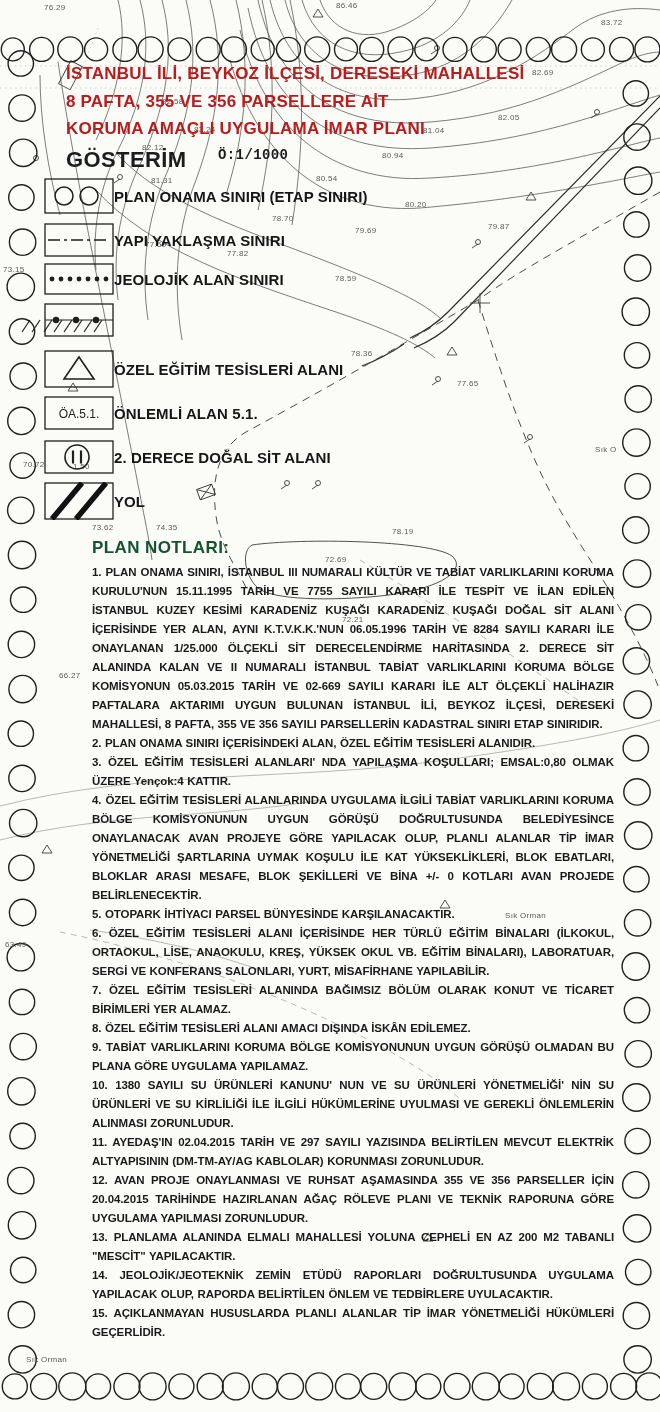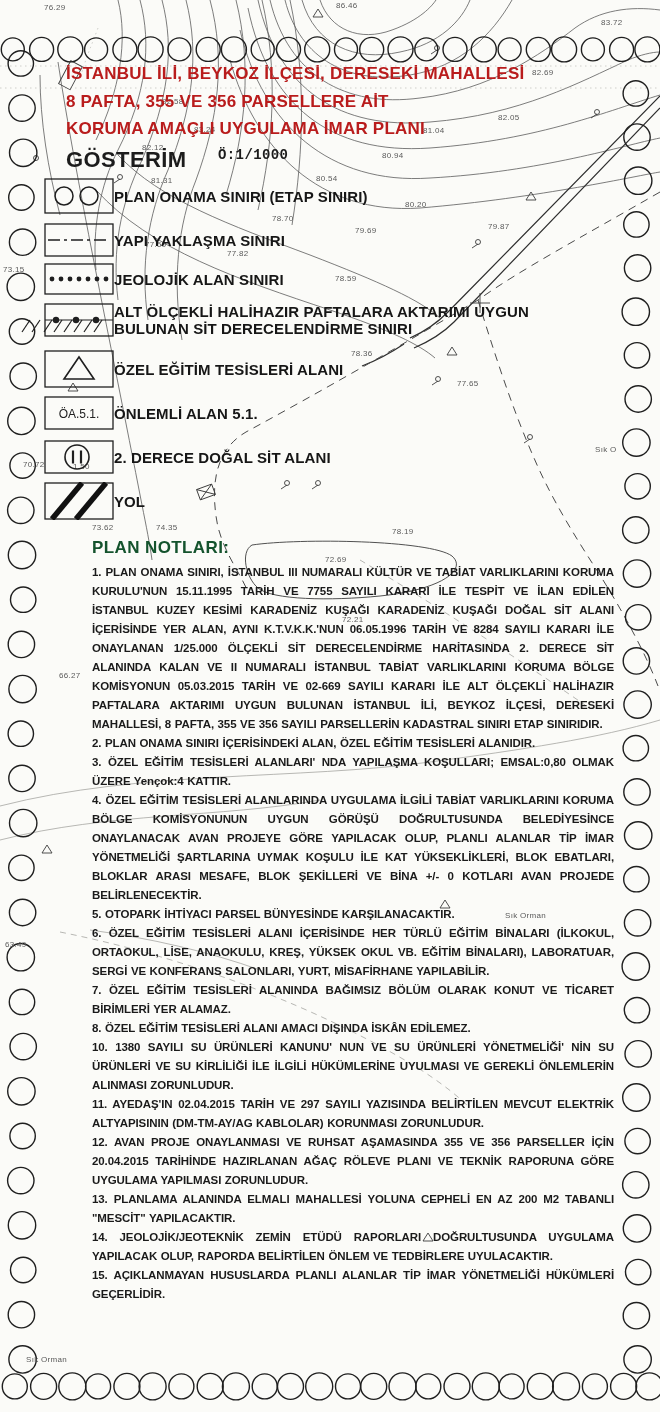--- a/index.html
+++ b/index.html
@@ -336,21 +336,20 @@
             <path d="M58,17 L50,29"></path>
           <path d="M-4,17 L-12,29"></path>
             <path d="M-14,17 L-22,29"></path>
         </g>
         <g fill="#1f1f1f">
           <circle cx="12" cy="17" r="3.2"></circle>
             <circle cx="32" cy="17" r="3.2"></circle>
             <circle cx="52" cy="17" r="3.2"></circle>
         </g>
       </svg>
-      <div class="l-label">ALT ÖLÇEKLİ HALİHAZIR PAFTALARA AKTARIMI UYGUN BULUNAN SİT DERECELENDİRME SINIRI</div>
     </div>
 
     <div class="legend-row" style="top:350px">
       <svg class="sym" width="70" height="38" viewBox="0 0 70 38">
         <rect x="1" y="1" width="68" height="36" fill="none" stroke="#1f1f1f" stroke-width="1.3"></rect>
         <path d="M35,7 L50,29 L20,29 Z" fill="none" stroke="#1f1f1f" stroke-width="1.6"></path>
       </svg>
       <div class="l-label">ÖZEL EĞİTİM TESİSLERİ ALANI</div>
     </div>
 
@@ -385,20 +384,21 @@
   <div class="notes">
     <p class="notes-heading">PLAN NOTLARI:</p>
     <p class="note">1. PLAN ONAMA SINIRI, İSTANBUL III NUMARALI KÜLTÜR VE TABİAT VARLIKLARINI KORUMA KURULU'NUN 15.11.1995 TARİH VE 7755 SAYILI KARARI İLE TESPİT VE İLAN EDİLEN İSTANBUL KUZEY KESİMİ KARADENİZ KUŞAĞI KARADENİZ KUŞAĞI DOĞAL SİT ALANI İÇERİSİNDE YER ALAN, AYNI K.T.V.K.K.'NUN 06.05.1996 TARİH VE 8284 SAYILI KARARI İLE ONAYLANAN 1/25.000 ÖLÇEKLİ SİT DERECELENDİRME HARİTASINDA 2. DERECE SİT ALANINDA KALAN VE II NUMARALI İSTANBUL TABİAT VARLIKLARINI KORUMA BÖLGE KOMİSYONUN 05.03.2015 TARİH VE 02-669 SAYILI KARARI İLE ALT ÖLÇEKLİ HALİHAZIR PAFTALARA AKTARIMI UYGUN BULUNAN İSTANBUL İLİ, BEYKOZ İLÇESİ, DERESEKİ MAHALLESİ, 8 PAFTA, 355 VE 356 SAYILI PARSELLERİN KADASTRAL SINIRI ETAP SINIRIDIR.</p>
     <p class="note">2. PLAN ONAMA SINIRI İÇERİSİNDEKİ ALAN, ÖZEL EĞİTİM TESİSLERİ ALANIDIR.</p>
     <p class="note">3. ÖZEL EĞİTİM TESİSLERİ ALANLARI' NDA YAPILAŞMA KOŞULLARI; EMSAL:0,80 OLMAK ÜZERE Yençok:4 KATTIR.</p>
     <p class="note">4. ÖZEL EĞİTİM TESİSLERİ ALANLARINDA UYGULAMA İLGİLİ TABİAT VARLIKLARINI KORUMA BÖLGE KOMİSYONUNUN UYGUN GÖRÜŞÜ DOĞRULTUSUNDA BELEDİYESİNCE ONAYLANACAK AVAN PROJEYE GÖRE YAPILACAK OLUP, PLANLI ALANLAR TİP İMAR YÖNETMELİĞİ ŞARTLARINA UYMAK KOŞULU İLE KAT YÜKSEKLİKLERİ, BLOK EBATLARI, BLOKLAR ARASI MESAFE, BLOK ŞEKİLLERİ VE BİNA +/-  0 KOTLARI AVAN PROJEDE BELİRLENECEKTİR.</p>
     <p class="note">5. OTOPARK İHTİYACI PARSEL BÜNYESİNDE KARŞILANACAKTIR.</p>
     <p class="note">6. ÖZEL EĞİTİM TESİSLERİ ALANI İÇERİSİNDE HER TÜRLÜ EĞİTİM BİNALARI (İLKOKUL, ORTAOKUL, LİSE, ANAOKULU, KREŞ, YÜKSEK OKUL VB. EĞİTİM BİNALARI), LABORATUAR, SERGİ VE KONFERANS SALONLARI, YURT, MİSAFİRHANE YAPILABİLİR.</p>
     <p class="note">7. ÖZEL EĞİTİM TESİSLERİ ALANINDA BAĞIMSIZ BÖLÜM OLARAK KONUT VE TİCARET BİRİMLERİ YER ALAMAZ.</p>
     <p class="note">8. ÖZEL EĞİTİM TESİSLERİ ALANI AMACI DIŞINDA İSKÂN EDİLEMEZ.</p>
+    <p class="note">9. TABİAT VARLIKLARINI KORUMA BÖLGE KOMİSYONUNUN UYGUN GÖRÜŞÜ OLMADAN BU PLANA GÖRE UYGULAMA YAPILAMAZ.</p>
     <p class="note">10. 1380 SAYILI SU ÜRÜNLERİ KANUNU' NUN VE SU ÜRÜNLERİ YÖNETMELİĞİ' NİN SU ÜRÜNLERİ VE SU KİRLİLİĞİ İLE İLGİLİ HÜKÜMLERİNE UYULMASI VE GEREKLİ ÖNLEMLERİN ALINMASI ZORUNLUDUR.</p>
     <p class="note">11. AYEDAŞ'IN 02.04.2015 TARİH VE 297 SAYILI YAZISINDA BELİRTİLEN MEVCUT ELEKTRİK ALTYAPISININ (DM-TM-AY/AG KABLOLAR) KORUNMASI ZORUNLUDUR.</p>
     <p class="note">12. AVAN PROJE ONAYLANMASI VE RUHSAT AŞAMASINDA 355 VE 356 PARSELLER İÇİN 20.04.2015 TARİHİNDE HAZIRLANAN AĞAÇ RÖLEVE PLANI VE TEKNİK RAPORUNA GÖRE UYGULAMA YAPILMASI ZORUNLUDUR.</p>
     <p class="note">13. PLANLAMA ALANINDA ELMALI MAHALLESİ YOLUNA CEPHELİ EN AZ 200 M2 TABANLI "MESCİT" YAPILACAKTIR.</p>
     <p class="note">14. JEOLOJİK/JEOTEKNİK ZEMİN ETÜDÜ RAPORLARI DOĞRULTUSUNDA UYGULAMA YAPILACAK OLUP, RAPORDA BELİRTİLEN ÖNLEM VE TEDBİRLERE UYULACAKTIR.</p>
     <p class="note">15. AÇIKLANMAYAN HUSUSLARDA PLANLI ALANLAR TİP İMAR YÖNETMELİĞİ HÜKÜMLERİ GEÇERLİDİR.</p>
   </div>
 
 </div>
 

